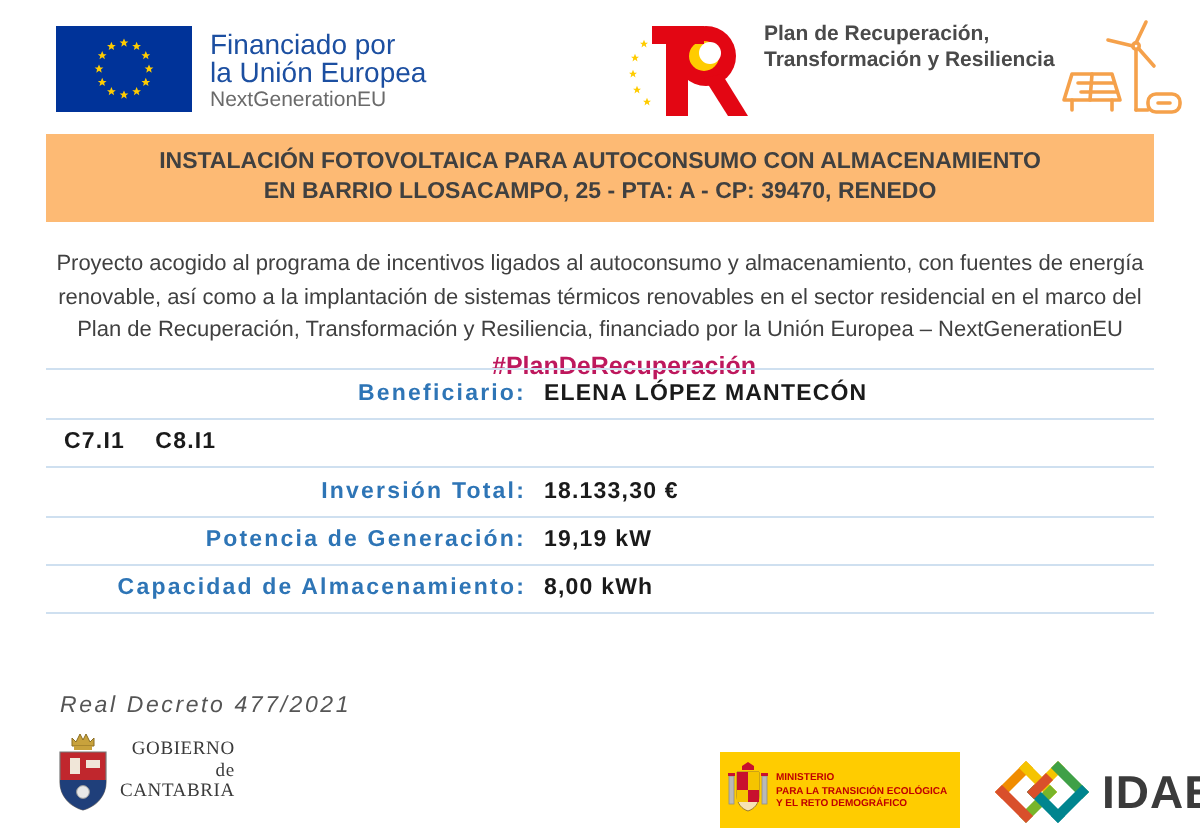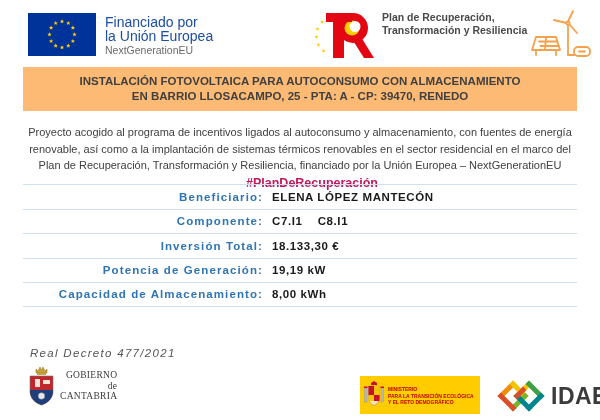--- a/index.html
+++ b/index.html
@@ -158,21 +158,20 @@
 
   <div class="description">Proyecto acogido al programa de incentivos ligados al autoconsumo y almacenamiento, con fuentes de energía renovable, así como a la implantación de sistemas térmicos renovables en el sector residencial en el marco del Plan de Recuperación, Transformación y Resiliencia, financiado por la Unión Europea – NextGenerationEU</div>
   <div class="hashtag">#PlanDeRecuperación</div>
 
   <div class="fields">
     <div class="frow">
       <div class="flabel">Beneficiario:</div>
       <div class="fvalue">ELENA LÓPEZ MANTECÓN</div>
     </div>
     <div class="frow">
-      <div class="flabel">Componente:</div>
       <div class="fvalue">C7.I1    C8.I1</div>
     </div>
     <div class="frow">
       <div class="flabel">Inversión Total:</div>
       <div class="fvalue">18.133,30 €</div>
     </div>
     <div class="frow">
       <div class="flabel">Potencia de Generación:</div>
       <div class="fvalue">19,19 kW</div>
     </div>

